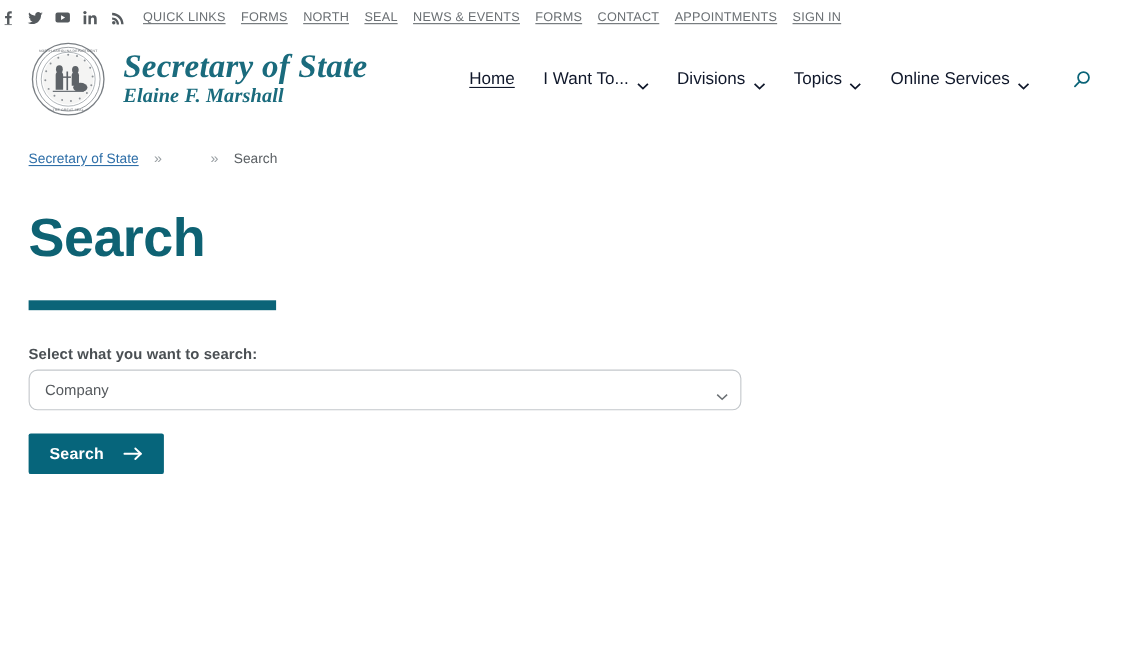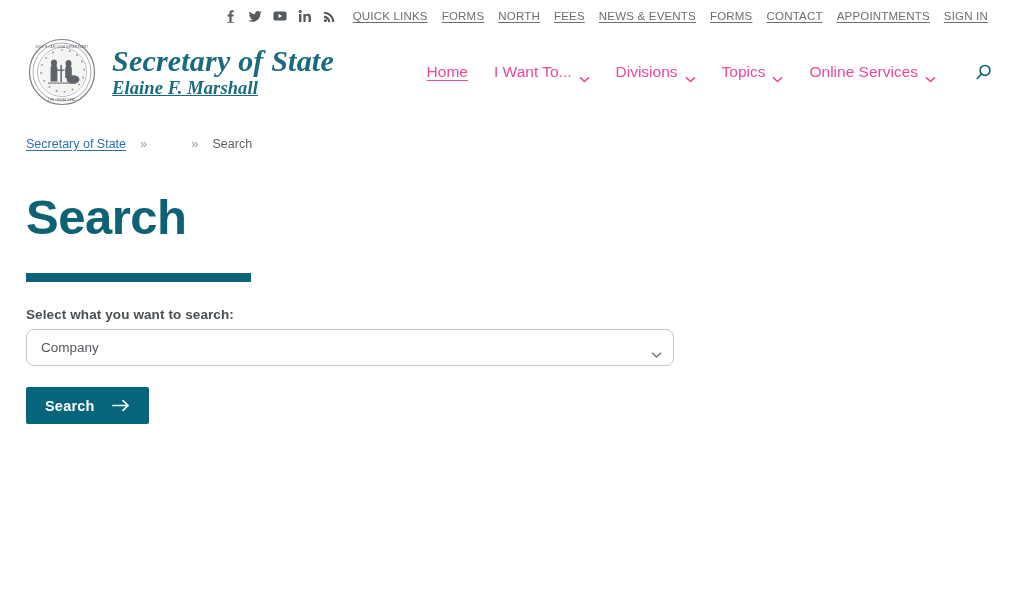--- a/index.html
+++ b/index.html
@@ -10,21 +10,21 @@
     background: #ffffff;
     font-family: "Liberation Sans", sans-serif;
     color: #444444;
     overflow: hidden;
   }
 
   
   .utility-bar {
     display: flex;
     align-items: center;
-    justify-content: flex-end;
+    justify-content: flex-start;
     gap: 0;
     height: 28px;
     padding: 4px 36px 0 0;
     font-size: 11.5px;
   }
   .social-list {
     display: flex;
     align-items: center;
     gap: 11px;
     margin-right: 16px;
@@ -84,36 +84,35 @@
     letter-spacing: 0.2px;
   }
   .brand-line2 {
     font-family: "Liberation Serif", serif;
     font-style: italic;
     font-weight: bold;
     font-size: 18.5px;
     color: #1a6b7d;
     margin-top: 3px;
     letter-spacing: 0.1px;
-    text-decoration: underline;
   }
 
   
   .main-nav {
     display: flex;
     align-items: center;
     gap: 26px;
     margin-left: auto;
     padding-right: 4px;
   }
   .nav-item {
     display: inline-flex;
     align-items: center;
     gap: 7px;
-    color: #ec4899;
+    color: #0f172a;
     font-size: 15.5px;
     font-weight: normal;
     cursor: pointer;
     white-space: nowrap;
   }
   .nav-item.is-active .nav-label {
     text-decoration: underline;
     text-underline-offset: 3px;
   }
   .chev {
@@ -168,21 +167,21 @@
     line-height: 1;
   }
   .title-rule {
     width: 225px;
     height: 9px;
     background: #0b6478;
     margin-top: 31px;
   }
 
   
-  .search-form { margin-top: 25px; }
+  .search-form { margin-top: 32px; }
   .field { margin-bottom: 0; }
   .field-label {
     display: block;
     font-size: 13.5px;
     font-weight: bold;
     color: #4a4f53;
     margin-bottom: 7px;
     letter-spacing: 0.1px;
   }
   .field + .field { margin-top: 17px; }
@@ -283,21 +282,21 @@
         <circle cx="2.6" cy="11.4" r="1.7"></circle>
         <path d="M1 6.3v2.3c2.5 0 4.5 2 4.5 4.5h2.3C7.8 9.1 4.8 6.3 1 6.3z"></path>
         <path d="M1 1.8v2.3c4.9 0 8.9 4 8.9 8.9h2.3C12.2 6.8 7.2 1.8 1 1.8z"></path>
       </svg>
     </span>
   </div>
   <div class="utility-links">
     <span class="utility-link">QUICK LINKS</span>
     <span class="utility-link">FORMS</span>
     <span class="utility-link">NORTH</span>
-    <span class="utility-link">FEES</span>
+    <span class="utility-link">SEAL</span>
     <span class="utility-link">NEWS &amp; EVENTS</span>
     <span class="utility-link">FORMS</span>
     <span class="utility-link">CONTACT</span>
     <span class="utility-link">APPOINTMENTS</span>
     <span class="utility-link">SIGN IN</span>
   </div>
 </div>
 
 <div class="masthead">
   <div class="brand">

